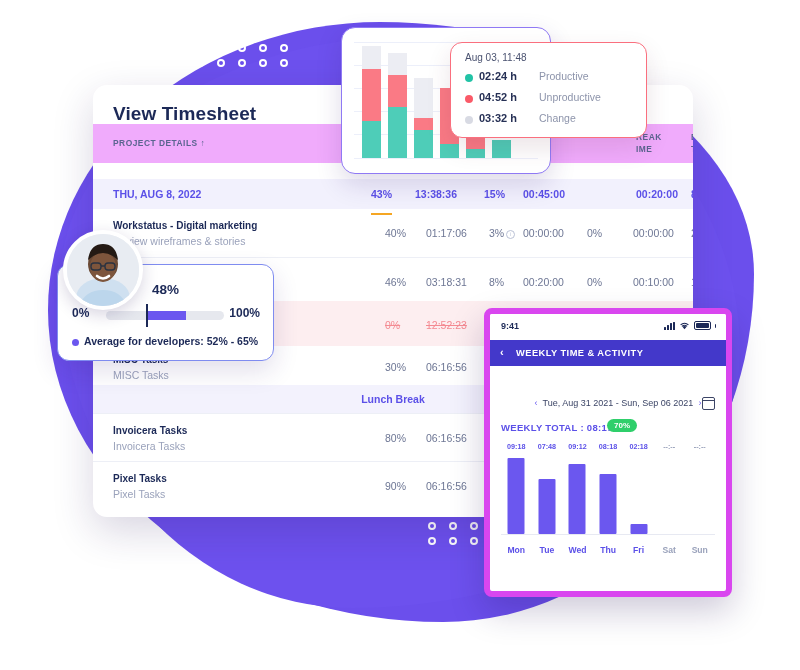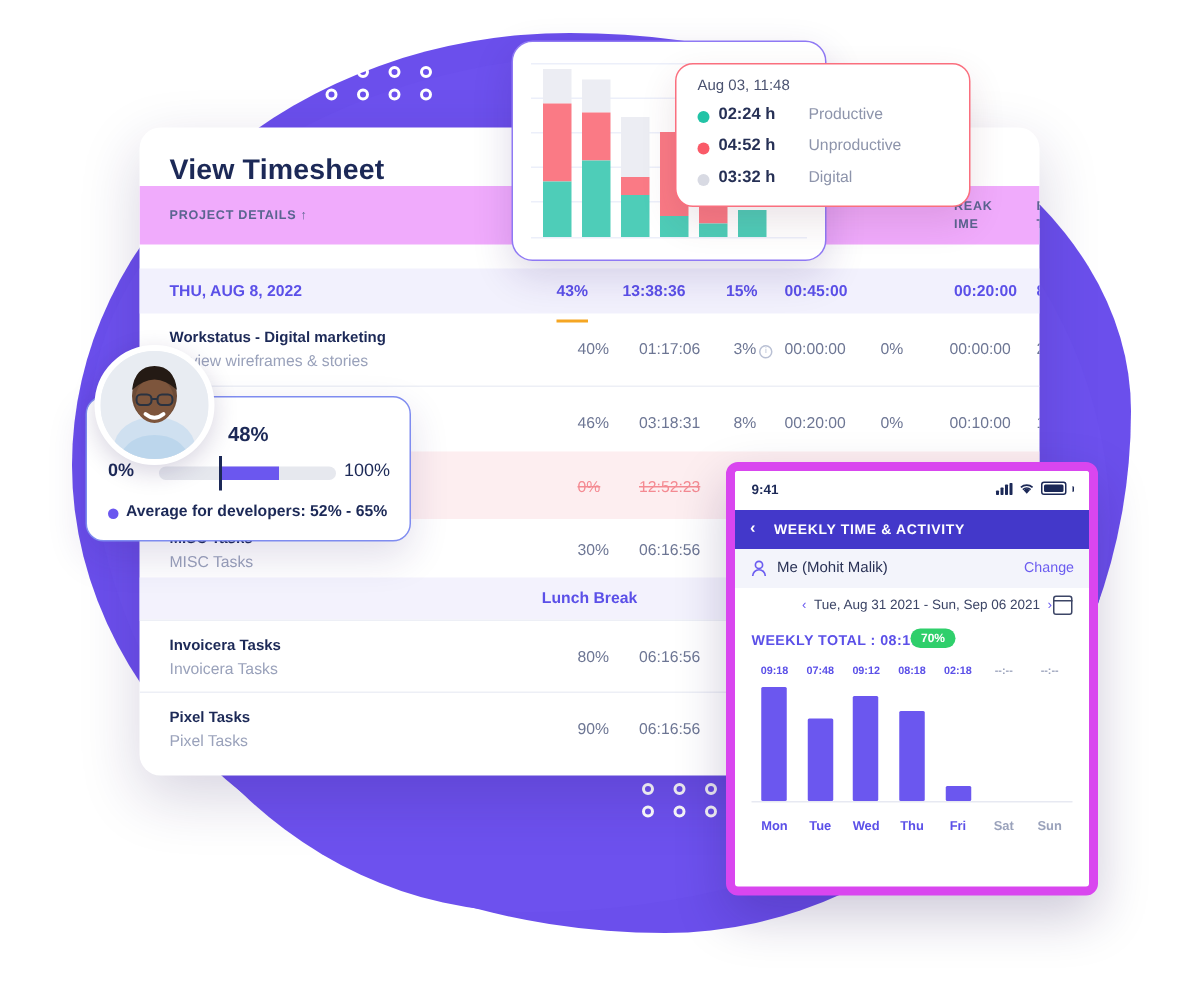--- a/index.html
+++ b/index.html
@@ -66,21 +66,21 @@
   
   .avatar{position:absolute;left:63px;top:230px;width:72px;height:72px;border-radius:50%;background:#e9edf3;
           border:4px solid #ffffff;box-shadow:0 5px 16px rgba(40,20,90,.18);overflow:hidden;z-index:6;}
   .slidecard{position:absolute;left:57px;top:264px;width:215px;height:95px;background:#fff;border-radius:12px;
              border:1.5px solid #7f8cf0;box-shadow:0 10px 26px rgba(50,25,110,.14);z-index:5;}
   .sc-pct{position:absolute;left:0;width:215px;text-align:center;top:17px;font-size:13.5px;font-weight:700;color:#1c2957;}
   .sc-track{position:absolute;left:48px;top:46px;width:118px;height:9px;border-radius:5px;background:#e6e8ee;}
   .sc-fill{position:absolute;left:42px;top:0;width:38px;height:9px;border-radius:0;background:#6b57ef;}
   .sc-mark{position:absolute;left:40px;top:-7px;width:2px;height:23px;background:#1c2957;}
   .sc-0{position:absolute;left:14px;top:41px;font-size:12px;font-weight:700;color:#1c2957;}
-  .sc-100{position:absolute;right:13px;top:41px;font-size:12px;font-weight:400;color:#1c2957;}
+  .sc-100{position:absolute;right:13px;top:41px;font-size:12px;font-weight:700;color:#1c2957;}
   .sc-leg{position:absolute;left:14px;top:70px;font-size:10.5px;color:#1c2957;font-weight:600;}
   .sc-legdot{position:absolute;left:14px;top:74px;width:7px;height:7px;border-radius:50%;background:#6b57ef;}
 
   
   .phone{position:absolute;left:484px;top:308px;width:236px;height:277px;background:#fff;border-radius:8px;
          border:6px solid #d946ef;box-shadow:0 14px 34px rgba(30,15,80,.22);overflow:hidden;}
   .ph-status{position:absolute;left:0;top:0;width:236px;height:26px;background:#fff;}
   .ph-time{position:absolute;left:11px;top:7px;font-size:9px;font-weight:700;color:#1c2957;}
   .ph-icons{position:absolute;right:10px;top:7px;display:flex;align-items:center;gap:4px;}
   .sig{display:flex;align-items:flex-end;gap:1px;height:8px;}
@@ -277,21 +277,21 @@
       <span class="tlab">Productive</span>
     </div>
     <div class="tiprow" style="top:48px;">
       <span class="tdot" style="background:#fa5a68;"></span>
       <span class="tval">04:52 h</span>
       <span class="tlab">Unproductive</span>
     </div>
     <div class="tiprow" style="top:69px;">
       <span class="tdot" style="background:#d8dae3;"></span>
       <span class="tval">03:32 h</span>
-      <span class="tlab">Digital</span>
+      <span class="tlab">Change</span>
     </div>
   </div>
 
   <div class="slidecard">
     <div class="sc-pct">48%</div>
     <div class="sc-0">0%</div>
     <div class="sc-100">100%</div>
     <div class="sc-track">
       <div class="sc-fill"></div>
       <div class="sc-mark"></div>
@@ -333,28 +333,20 @@
         <span class="batt"></span>
         <span class="batt-cap"></span>
       </div>
     </div>
 
     <div class="ph-bar">
       <div class="ph-back">‹</div>
       <div class="ph-title">WEEKLY TIME &amp; ACTIVITY</div>
     </div>
 
-    <div class="ph-user">
-      <svg style="position:absolute;left:10px;top:7px;" width="12" height="12" viewBox="0 0 12 12">
-        <circle cx="6" cy="3.6" r="2.4" fill="none" stroke="#6b5cf0" stroke-width="1.1"></circle>
-        <path d="M1.8 11 a4.2 4.2 0 0 1 8.4 0" fill="none" stroke="#6b5cf0" stroke-width="1.1"></path>
-      </svg>
-      <div class="ph-uname">Me (Mohit Malik)</div>
-      <div class="ph-change">Change</div>
-    </div>
 
     <div class="ph-dates">
       <div class="ph-range">
         <span style="color:#6b5cf0;margin-right:5px;">‹</span><span>Tue, Aug 31 2021 - Sun, Sep 06 2021</span><span style="color:#6b5cf0;margin-left:5px;">›</span>
       </div>
       <div class="ph-cal"></div>
     </div>
 
     <div class="ph-total">
       <span>WEEKLY TOTAL :</span>

